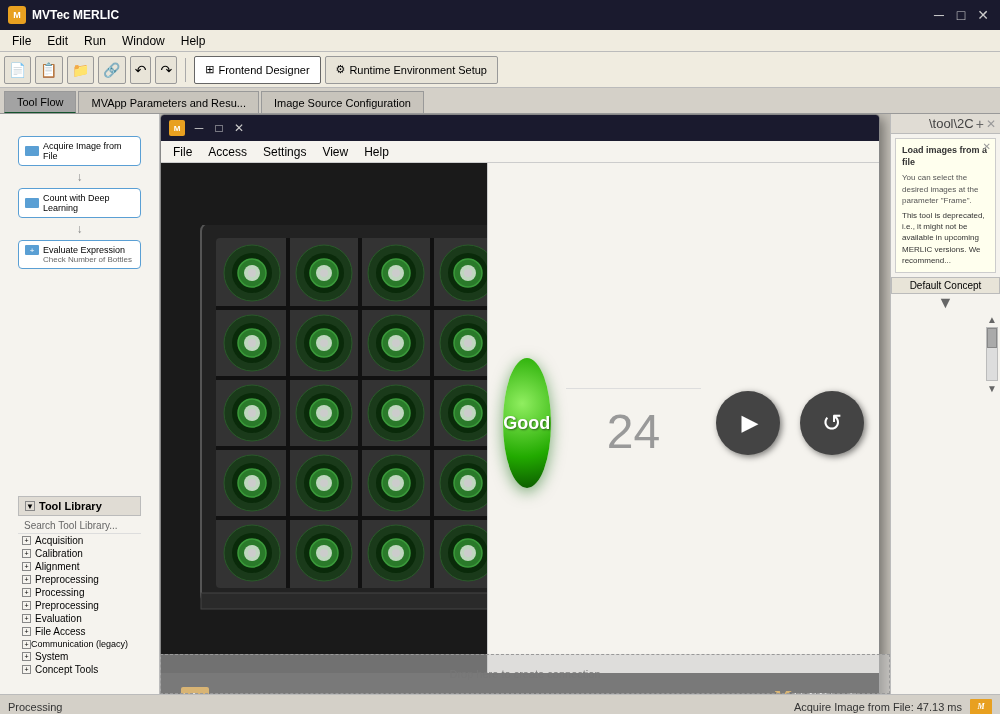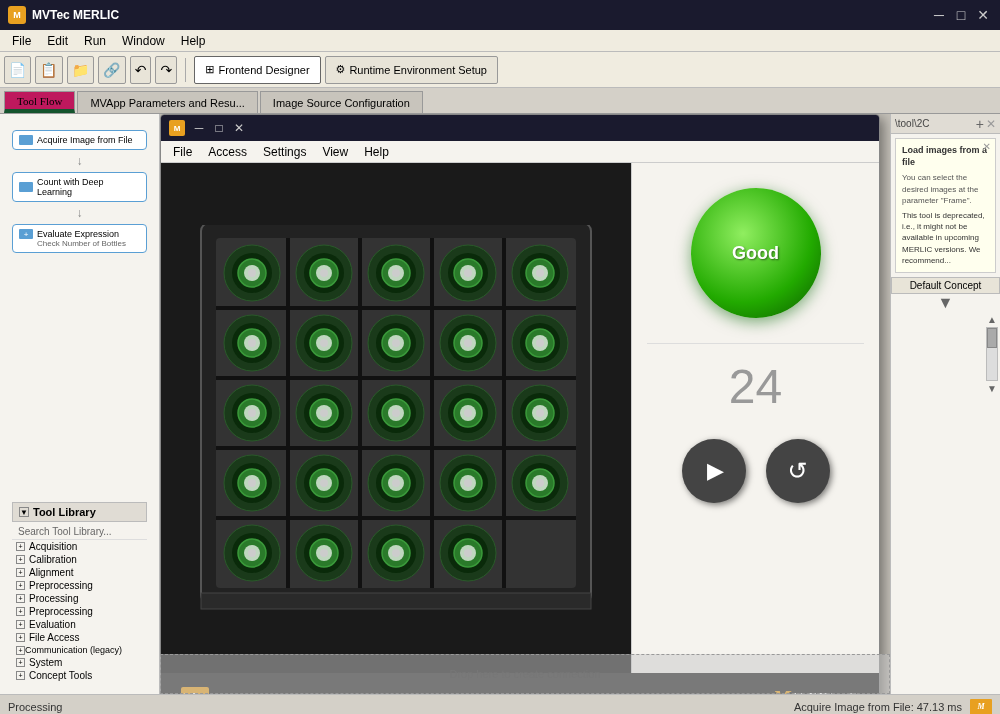--- a/index.html
+++ b/index.html
@@ -122,23 +122,22 @@
       background: #c8c4bc;
       border: 1px solid #999;
       border-bottom: none;
       cursor: pointer;
       font-size: 11px;
       display: flex;
       align-items: center;
       margin-right: 2px;
     }
     .tab.active {
-      background: #be185d;
-      border-bottom: 4px solid #14532d;
-      font-family: Liberation Serif, serif;
+      background: #a3a3a3;
+      border-bottom: 1px solid #14532d;
     }
 
     
     .main-layout {
       display: flex;
       height: calc(714px - 30px - 22px - 36px - 26px - 24px);
       position: relative;
     }
 
     
@@ -324,21 +323,21 @@
   <div class="tab">
     <span>MVApp Parameters and Resu...</span>
   </div>
   <div class="tab">
     <span>Image Source Configuration</span>
   </div>
 </div>
 
 <div class="main-layout" style="height: 580px; display: flex; position:relative;">
 
-  <div class="left-panel" style="width:160px; background:#f5f3ee; border-right:1px solid #bbb; padding:12px; overflow:hidden; display:flex; flex-direction:column;">
+  <div class="left-panel" style="width:160px; background:#f5f3ee; border-right:1px solid #bbb; padding:18px; overflow:hidden; display:flex; flex-direction:column;">
 
     <div style="background:white;border:1px solid #5a9fd4;border-radius:4px;padding:4px 6px;margin:4px 0;font-size:10px;display:flex;align-items:center;gap:4px;">
       <div style="width:14px;height:10px;background:#5a9fd4;border-radius:1px;flex-shrink:0;"></div>
       <span style="font-size:9px;">Acquire Image from File</span>
     </div>
     <div style="text-align:center;color:#888;font-size:12px;margin:0 auto;padding-left:0;">↓</div>
 
     <div style="background:white;border:1px solid #5a9fd4;border-radius:4px;padding:4px 6px;margin:4px 0;font-size:10px;display:flex;align-items:center;gap:4px;">
       <div style="width:14px;height:10px;background:#5a9fd4;border-radius:1px;flex-shrink:0;"></div>
       <span style="font-size:9px;">Count with Deep Learning</span>
@@ -602,21 +601,21 @@
             <circle cx="307" cy="390" r="4" fill="#ccc"></circle>
 
             <rect x="40" y="440" width="390" height="60" rx="0" fill="#1a1a1a"></rect>
 
             <rect x="40" y="430" width="390" height="16" fill="#2a2a2a" stroke="#444" stroke-width="1"></rect>
 
             <rect x="40" y="40" width="390" height="22" fill="#1a1a1a"></rect>
           </svg>
         </div>
 
-        <div style="flex:1;background:#f5f3ee;display:flex;flex-direction:column;align-items:center;padding:15px;gap:15px;border-left:1px solid #ccc;">
+        <div style="flex:1;background:#f5f3ee;display:flex;align-items:center;padding:15px;gap:15px;border-left:1px solid #ccc;">
 
           <div style="width:130px;height:130px;border-radius:50%;background:radial-gradient(circle at 40% 35%, #90ee60, #22aa00 60%, #0a5500);display:flex;align-items:center;justify-content:center;box-shadow:0 4px 15px rgba(0,100,0,0.5);margin-top:10px;">
             <span style="color:white;font-size:18px;font-weight:bold;text-shadow:1px 1px 2px rgba(0,0,0,0.5);">Good</span>
           </div>
 
           <div style="width:100%;text-align:center;border-top:1px solid #ddd;padding-top:15px;margin-top:10px;">
             <div style="font-size:48px;color:#999;font-weight:300;">24</div>
           </div>
 
           <div style="display:flex;gap:20px;margin-top:10px;">
@@ -643,21 +642,21 @@
         </div>
       </div>
     </div>
 
     <div style="position:absolute;bottom:0;left:0;right:0;height:40px;background:rgba(200,200,200,0.5);border:1px dashed #999;display:flex;align-items:center;justify-content:center;font-size:11px;color:#777;">Drop here to create connection</div>
   </div>
 
   <div class="right-panel" style="width:110px;background:#f5f3ee;border-left:1px solid #bbb;position:relative;overflow:hidden;">
 
     <div style="display:flex;align-items:center;background:#e0dcd4;height:20px;padding:0 4px;gap:2px;border-bottom:1px solid #bbb;">
-      <span style="flex:1;font-size:10px;color:#444;overflow:hidden;white-space:nowrap;text-overflow:ellipsis;">\tool\2C</span>
+      <span style="flex:1;font-size:13px;color:#444;overflow:hidden;white-space:nowrap;text-overflow:ellipsis;text-align:right;">\tool\2C</span>
       <span style="font-size:14px;color:#666;cursor:pointer;">+</span>
       <span style="font-size:12px;color:#999;cursor:pointer;">✕</span>
     </div>
 
     <div style="background:#ffffee;border:1px solid #ccc;font-size:9px;padding:6px;margin:4px;position:relative;">
       <div style="position:absolute;top:2px;right:4px;cursor:pointer;font-size:10px;color:#999;">✕</div>
       <div style="font-weight:bold;color:#333;margin-bottom:4px;font-size:9px;line-height:1.3;">Load images from a file</div>
       <div style="color:#555;font-size:8px;line-height:1.4;margin-bottom:4px;">You can select the desired images at the parameter "Frame".</div>
       <div style="font-size:8px;color:#333;line-height:1.4;">This tool is deprecated, i.e., it might not be available in upcoming MERLIC versions. We recommend...</div>
     </div>

